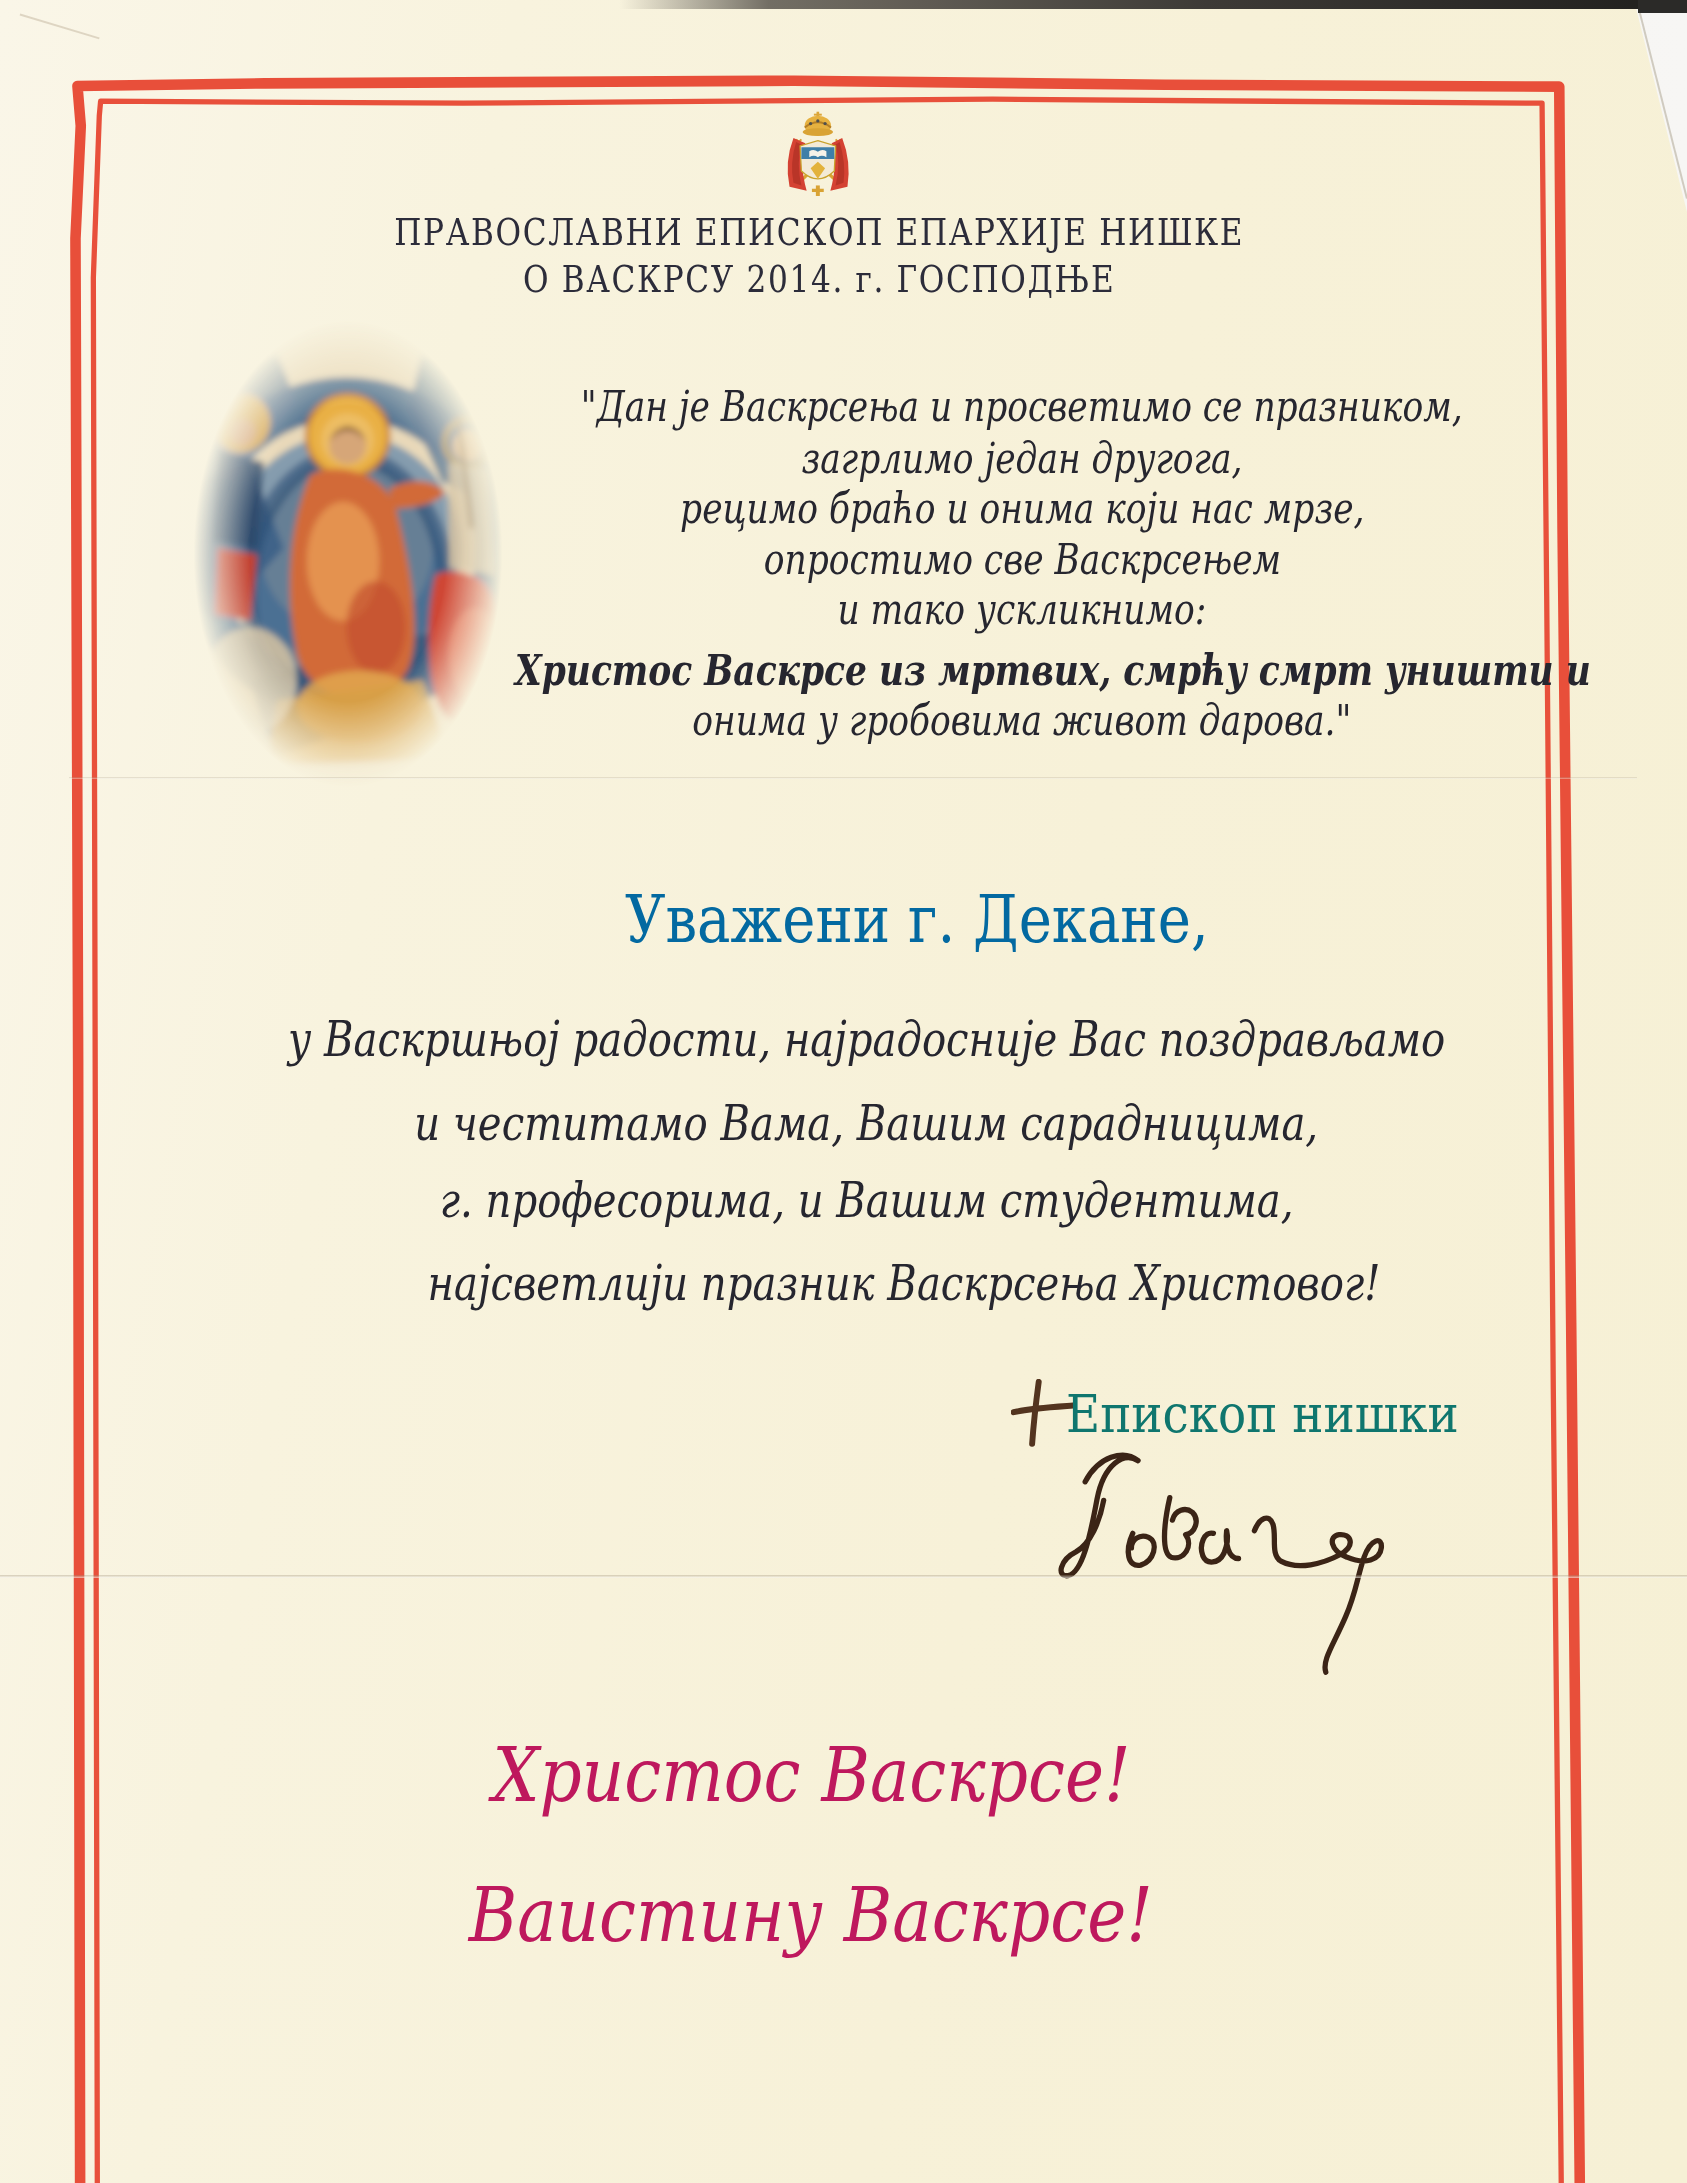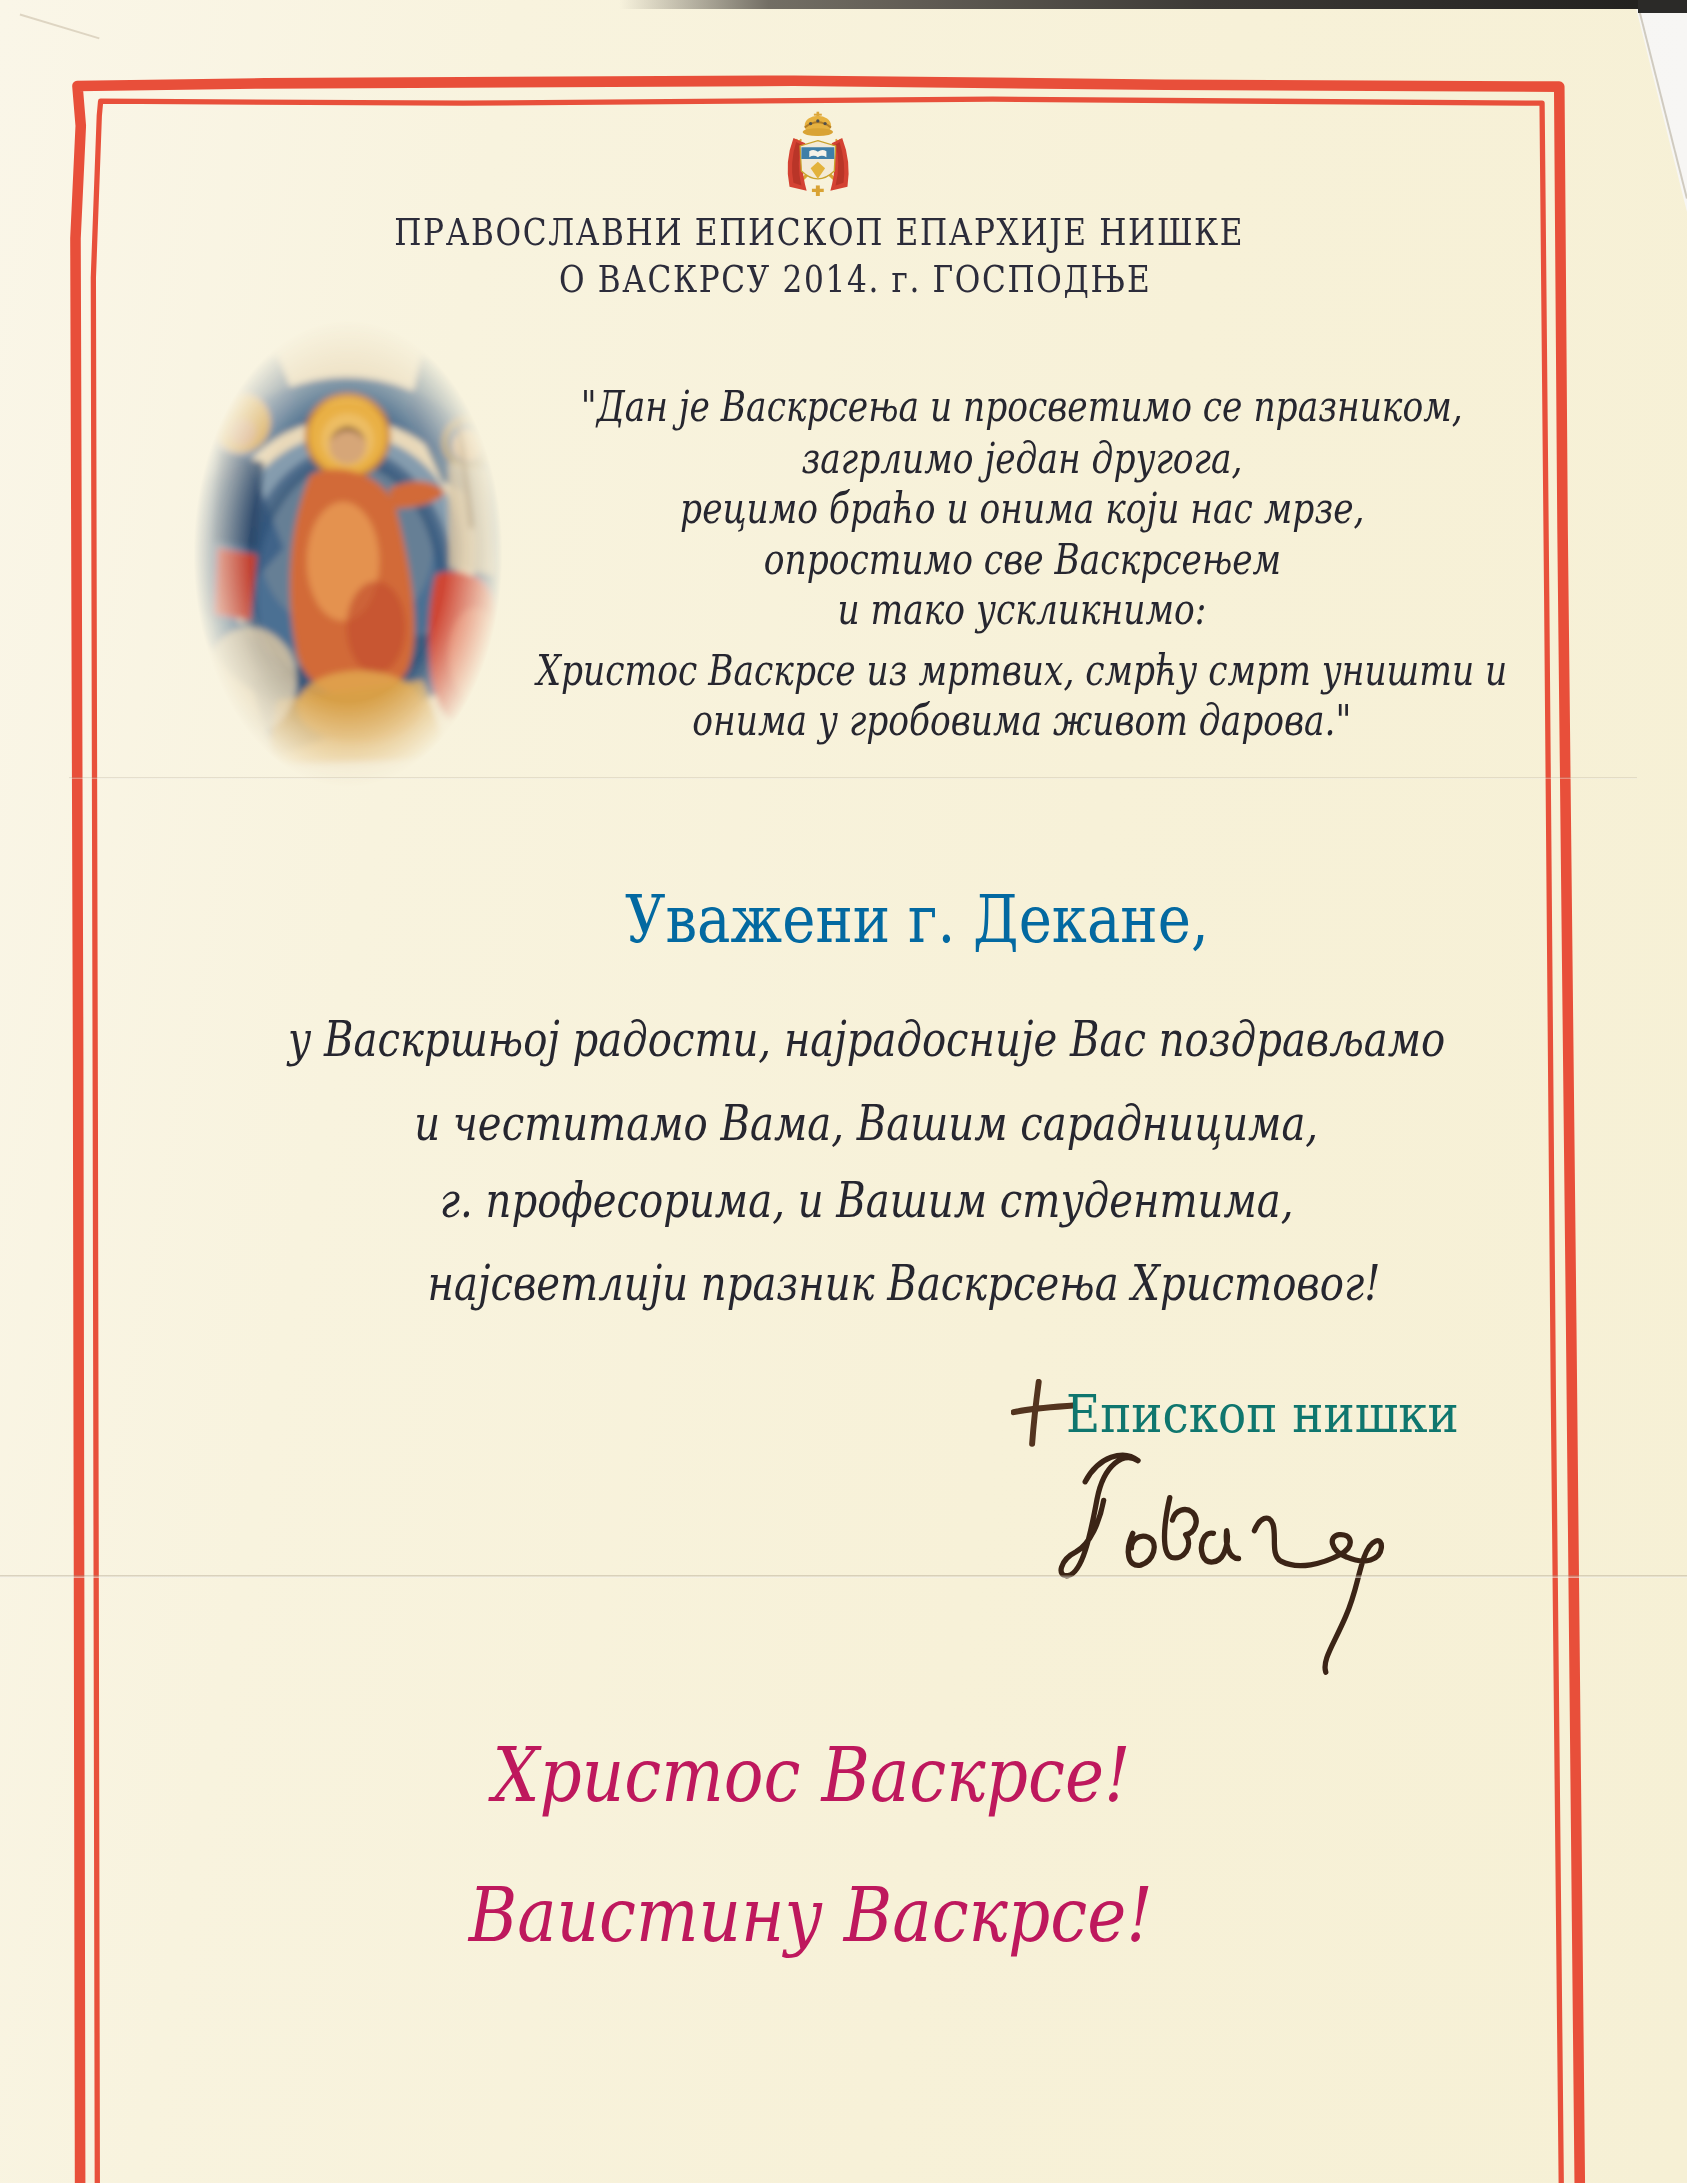--- a/index.html
+++ b/index.html
@@ -114,35 +114,35 @@
       <path d="M46,62 Q53,58 59,63 Q65,58 72,62 L72,71 Q65,67 59,71 Q53,67 46,71 Z" fill="#f6f2e8"></path>
       <path d="M59,78 L70,88 L59,104 L48,88 Z" fill="#e3b23c"></path>
       <rect x="56" y="114" width="6" height="16" fill="#d9a334"></rect>
         <rect x="50" y="119" width="18" height="5" fill="#d9a334"></rect>
     </g>
   </svg>
 
   <div class="line-abs ctr hdr" style="left:0;top:210px;width:1639px;">
     <span class="cond">ПРАВОСЛАВНИ ЕПИСКОП ЕПАРХИЈЕ НИШКЕ</span>
   </div>
-  <div class="line-abs ctr hdr" style="left:0;top:257px;width:1639px;margin-left:36px;">
+  <div class="line-abs ctr hdr" style="left:0;top:257px;width:1639px;">
     <span class="cond">О ВАСКРСУ 2014. г. ГОСПОДЊЕ</span>
   </div>
 
   <div class="line-abs ctr quote" style="left:397px;top:382px;width:1250px;">
     <span class="cond">"Дан је Васкрсења и просветимо се празником,</span></div>
   <div class="line-abs ctr quote" style="left:397px;top:434px;width:1250px;">
     <span class="cond">загрлимо један другога,</span></div>
   <div class="line-abs ctr quote" style="left:397px;top:484px;width:1250px;">
     <span class="cond">рецимо браћо и онима који нас мрзе,</span></div>
   <div class="line-abs ctr quote" style="left:397px;top:535px;width:1250px;text-align:center;">
     <span class="cond">опростимо све Васкрсењем</span></div>
   <div class="line-abs ctr quote" style="left:397px;top:585px;width:1250px;">
     <span class="cond">и тако ускликнимо:</span></div>
-  <div class="line-abs ctr quote" style="left:397px;top:646px;width:1250px;">
+  <div class="line-abs ctr quote" style="left:397px;top:646px;width:1250px;font-weight:bold;">
     <span class="cond">Христос Васкрсе из мртвих, смрћу смрт уништи и</span></div>
   <div class="line-abs ctr quote" style="left:397px;top:696px;width:1250px;">
     <span class="cond">онима у гробовима живот дарова."</span></div>
 
   <div class="line-abs salut" style="left:625px;top:881px;">
     <span class="condL">Уважени г. Декане,</span>
   </div>
 
   <div class="line-abs ctr bodyln" style="left:0;top:1011px;width:1645px;">
     <span class="cond">у Васкршњој радости, најрадосније Вас поздрављамо</span></div>

